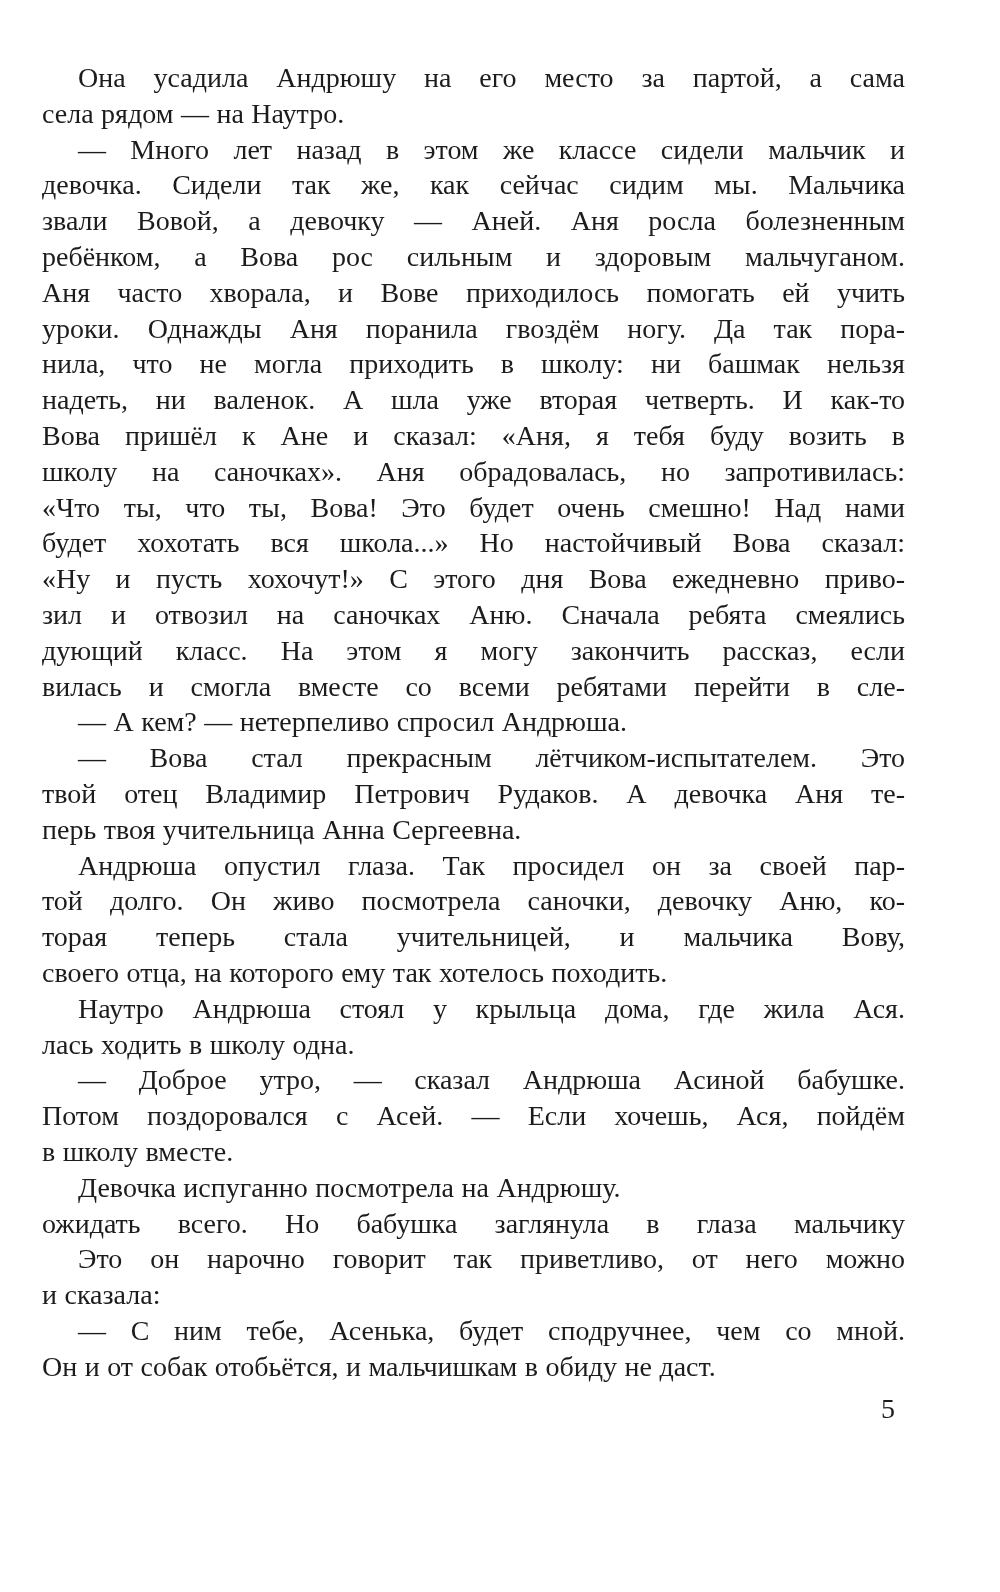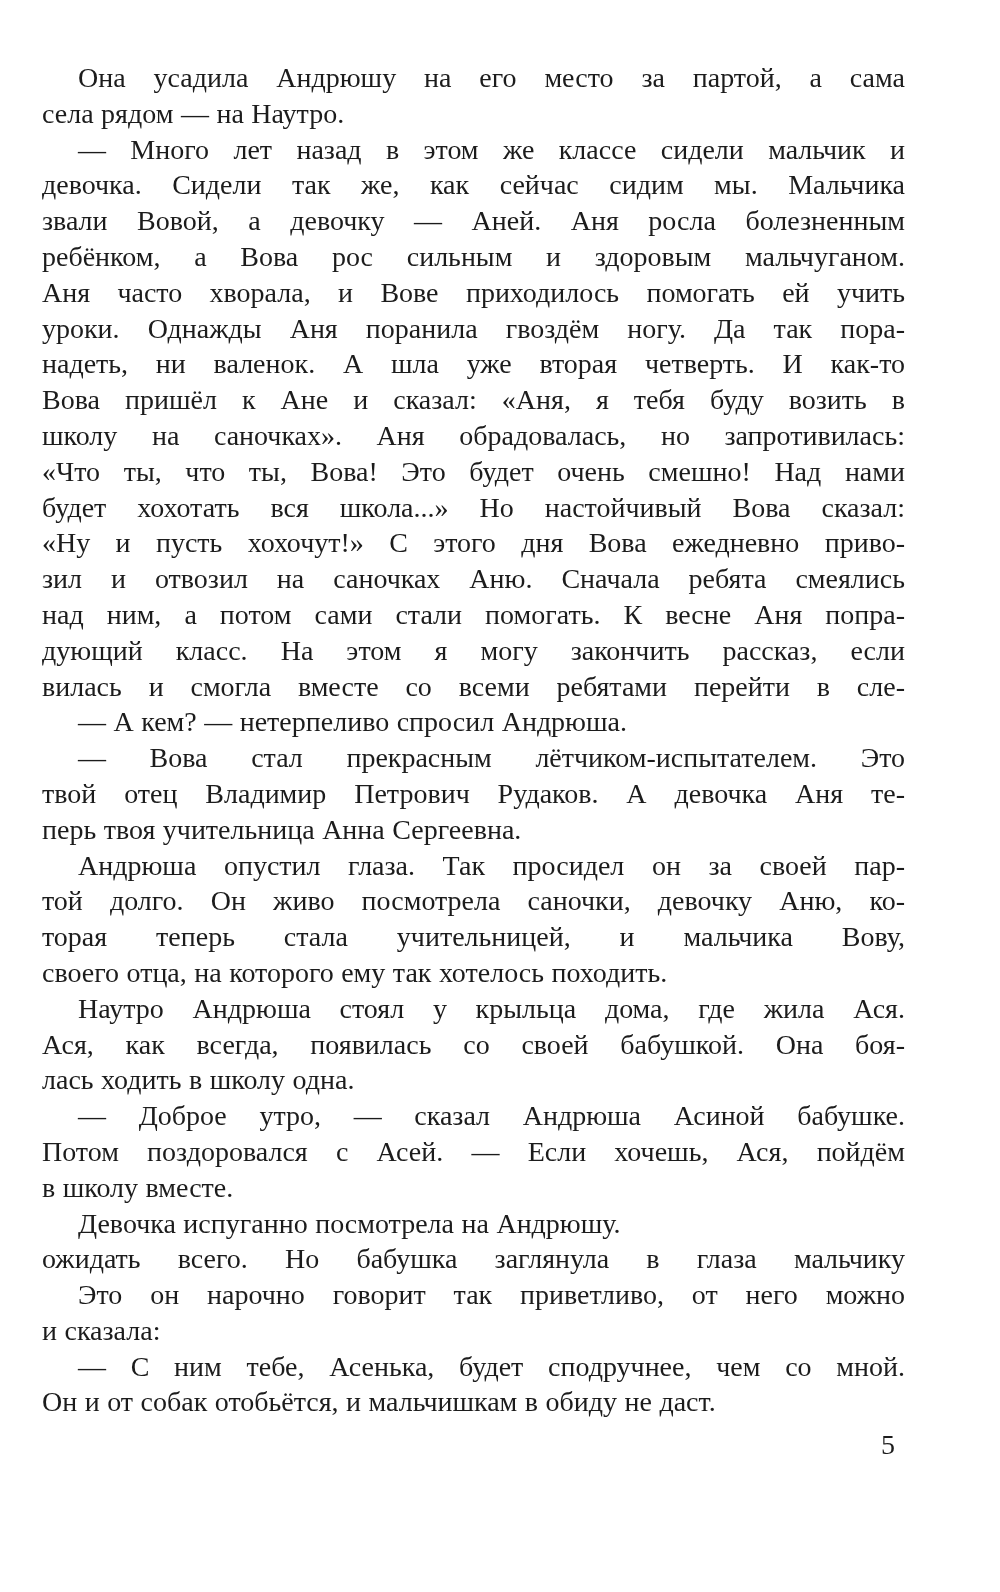--- a/index.html
+++ b/index.html
@@ -56,48 +56,47 @@
         <div class="line first">Она усадила Андрюшу на его место за партой, а сама</div>
         <div class="line last">села рядом — на Наутро.</div>
       </div>
       <div class="paragraph">
         <div class="line first">— Много лет назад в этом же классе сидели мальчик и</div>
         <div class="line">девочка. Сидели так же, как сейчас сидим мы. Мальчика</div>
         <div class="line">звали Вовой, а девочку — Аней. Аня росла болезненным</div>
         <div class="line">ребёнком, а Вова рос сильным и здоровым мальчуганом.</div>
         <div class="line">Аня часто хворала, и Вове приходилось помогать ей учить</div>
         <div class="line">уроки. Однажды Аня поранила гвоздём ногу. Да так пора-</div>
+        <div class="line">нила, что не могла приходить в школу: ни башмак нельзя</div>
         <div class="line">надеть, ни валенок. А шла уже вторая четверть. И как-то</div>
         <div class="line">Вова пришёл к Ане и сказал: «Аня, я тебя буду возить в</div>
         <div class="line">школу на саночках». Аня обрадовалась, но запротивилась:</div>
         <div class="line">«Что ты, что ты, Вова! Это будет очень смешно! Над нами</div>
         <div class="line">будет хохотать вся школа...» Но настойчивый Вова сказал:</div>
         <div class="line">«Ну и пусть хохочут!» С этого дня Вова ежедневно приво-</div>
         <div class="line">зил и отвозил на саночках Аню. Сначала ребята смеялись</div>
-        <div class="line">над ним, а потом сами стали помогать. К весне Аня попра-</div>
         <div class="line">дующий класс. На этом я могу закончить рассказ, если</div>
         <div class="line">вилась и смогла вместе со всеми ребятами перейти в сле-</div>
       </div>
       <div class="paragraph">
         <div class="line first last">— А кем? — нетерпеливо спросил Андрюша.</div>
       </div>
       <div class="paragraph">
         <div class="line first">— Вова стал прекрасным лётчиком-испытателем. Это</div>
         <div class="line">твой отец Владимир Петрович Рудаков. А девочка Аня те-</div>
         <div class="line last">перь твоя учительница Анна Сергеевна.</div>
       </div>
       <div class="paragraph">
         <div class="line first">Андрюша опустил глаза. Так просидел он за своей пар-</div>
         <div class="line">той долго. Он живо посмотрела саночки, девочку Аню, ко-</div>
         <div class="line">торая теперь стала учительницей, и мальчика Вову,</div>
         <div class="line last">своего отца, на которого ему так хотелось походить.</div>
       </div>
       <div class="paragraph">
         <div class="line first">Наутро Андрюша стоял у крыльца дома, где жила Ася.</div>
-        <div class="line">Ася, как всегда, появилась со своей бабушкой. Она боя-</div>
         <div class="line last">лась ходить в школу одна.</div>
       </div>
       <div class="paragraph">
         <div class="line first">— Доброе утро, — сказал Андрюша Асиной бабушке.</div>
         <div class="line">Потом поздоровался с Асей. — Если хочешь, Ася, пойдём</div>
         <div class="line last">в школу вместе.</div>
       </div>
       <div class="paragraph">
         <div class="line first last">Девочка испуганно посмотрела на Андрюшу.</div>
       </div>

